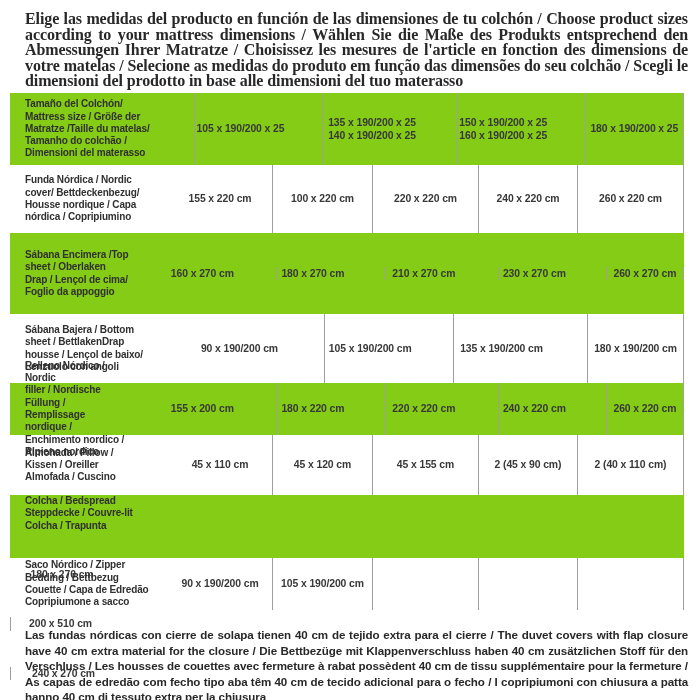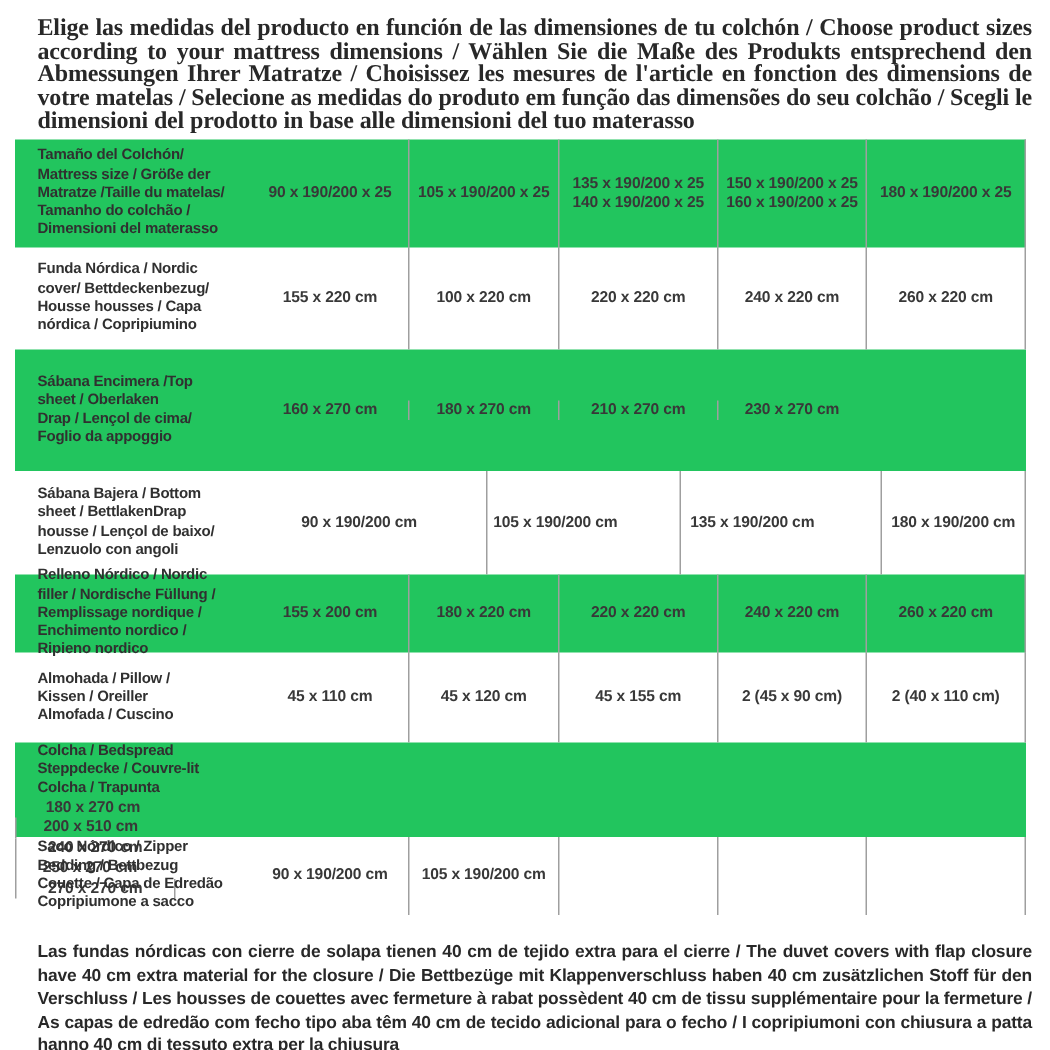--- a/index.html
+++ b/index.html
@@ -14,21 +14,21 @@
   .intro {
     position:absolute; top:11px; left:25px; width:663px; margin:0;
     font-size:16px; line-height:15.6px; text-align:justify;
     letter-spacing:-0.1px; color:#282828;font-family:Liberation Serif, serif;
   }
 
   .size-table {
     position:absolute; top:93px; left:10px; width:674px;
   }
   .trow { display:flex; align-items:stretch; }
-  .trow.alt { background:#22c55e; }
+  .trow.alt { background:#84cc16;gap:36px; }
 
   .cell {
     box-sizing:border-box; display:flex; align-items:center;
   }
   .label-cell {
     width:158px; padding-left:15px; justify-content:flex-start;
     font-size:10px; line-height:12.3px; letter-spacing:-0.15px;
     white-space:pre-line; color:#303030; text-align:left;
   }
   .val-cell {
@@ -65,50 +65,50 @@
   <p class="intro">Elige las medidas del producto en función de las dimensiones de tu colchón / Choose product sizes according to your mattress dimensions / Wählen Sie die Maße des Produkts entsprechend den Abmessungen Ihrer Matratze / Choisissez les mesures de l'article en fonction des dimensions de votre matelas / Selecione as medidas do produto em função das dimensões do seu colchão / Scegli le dimensioni del prodotto in base alle dimensioni del tuo materasso</p>
 
   <div class="size-table">
 
     <div class="trow alt r1">
       <div class="cell label-cell">Tamaño del Colchón/
 Mattress size / Größe der
 Matratze /Taille du matelas/
 Tamanho do colchão /
 Dimensioni del materasso</div>
-      <div class="cell val-cell c1">90 x 190/200 x 25</div>
       <div class="cell val-cell c2">105 x 190/200 x 25</div>
       <div class="cell val-cell c3">135 x 190/200 x 25
 140 x 190/200 x 25</div>
       <div class="cell val-cell c4">150 x 190/200 x 25
 160 x 190/200 x 25</div>
       <div class="cell val-cell c5">180 x 190/200 x 25</div>
     </div>
 
     <div class="trow r2">
       <div class="cell label-cell">Funda Nórdica /  Nordic
 cover/ Bettdeckenbezug/
-Housse housses / Capa
+Housse nordique / Capa
 nórdica / Copripiumino</div>
       <div class="cell val-cell c1">155 x 220 cm</div>
       <div class="cell val-cell c2">100 x 220 cm</div>
       <div class="cell val-cell c3">220 x 220 cm</div>
       <div class="cell val-cell c4">240 x 220 cm</div>
       <div class="cell val-cell c5">260 x 220 cm</div>
     </div>
 
     <div class="trow alt r3">
       <div class="cell label-cell">Sábana Encimera /Top
 sheet / Oberlaken
 Drap / Lençol de cima/
 Foglio da appoggio</div>
       <div class="cell val-cell c1">160 x 270 cm</div>
       <div class="cell val-cell c2">180 x 270 cm</div>
       <div class="cell val-cell c3">210 x 270 cm</div>
       <div class="cell val-cell c4">230 x 270 cm</div>
+      <div class="cell val-cell c5">260 x 270 cm</div>
     </div>
 
     <div class="trow r4">
       <div class="cell label-cell">Sábana Bajera / Bottom
 sheet / BettlakenDrap
 housse / Lençol de baixo/
 Lenzuolo con angoli</div>
       <div class="cell val-cell c1">90 x 190/200 cm</div>
       <div class="cell val-cell c2">105 x 190/200 cm</div>
       <div class="cell val-cell c3">135 x 190/200 cm</div>

